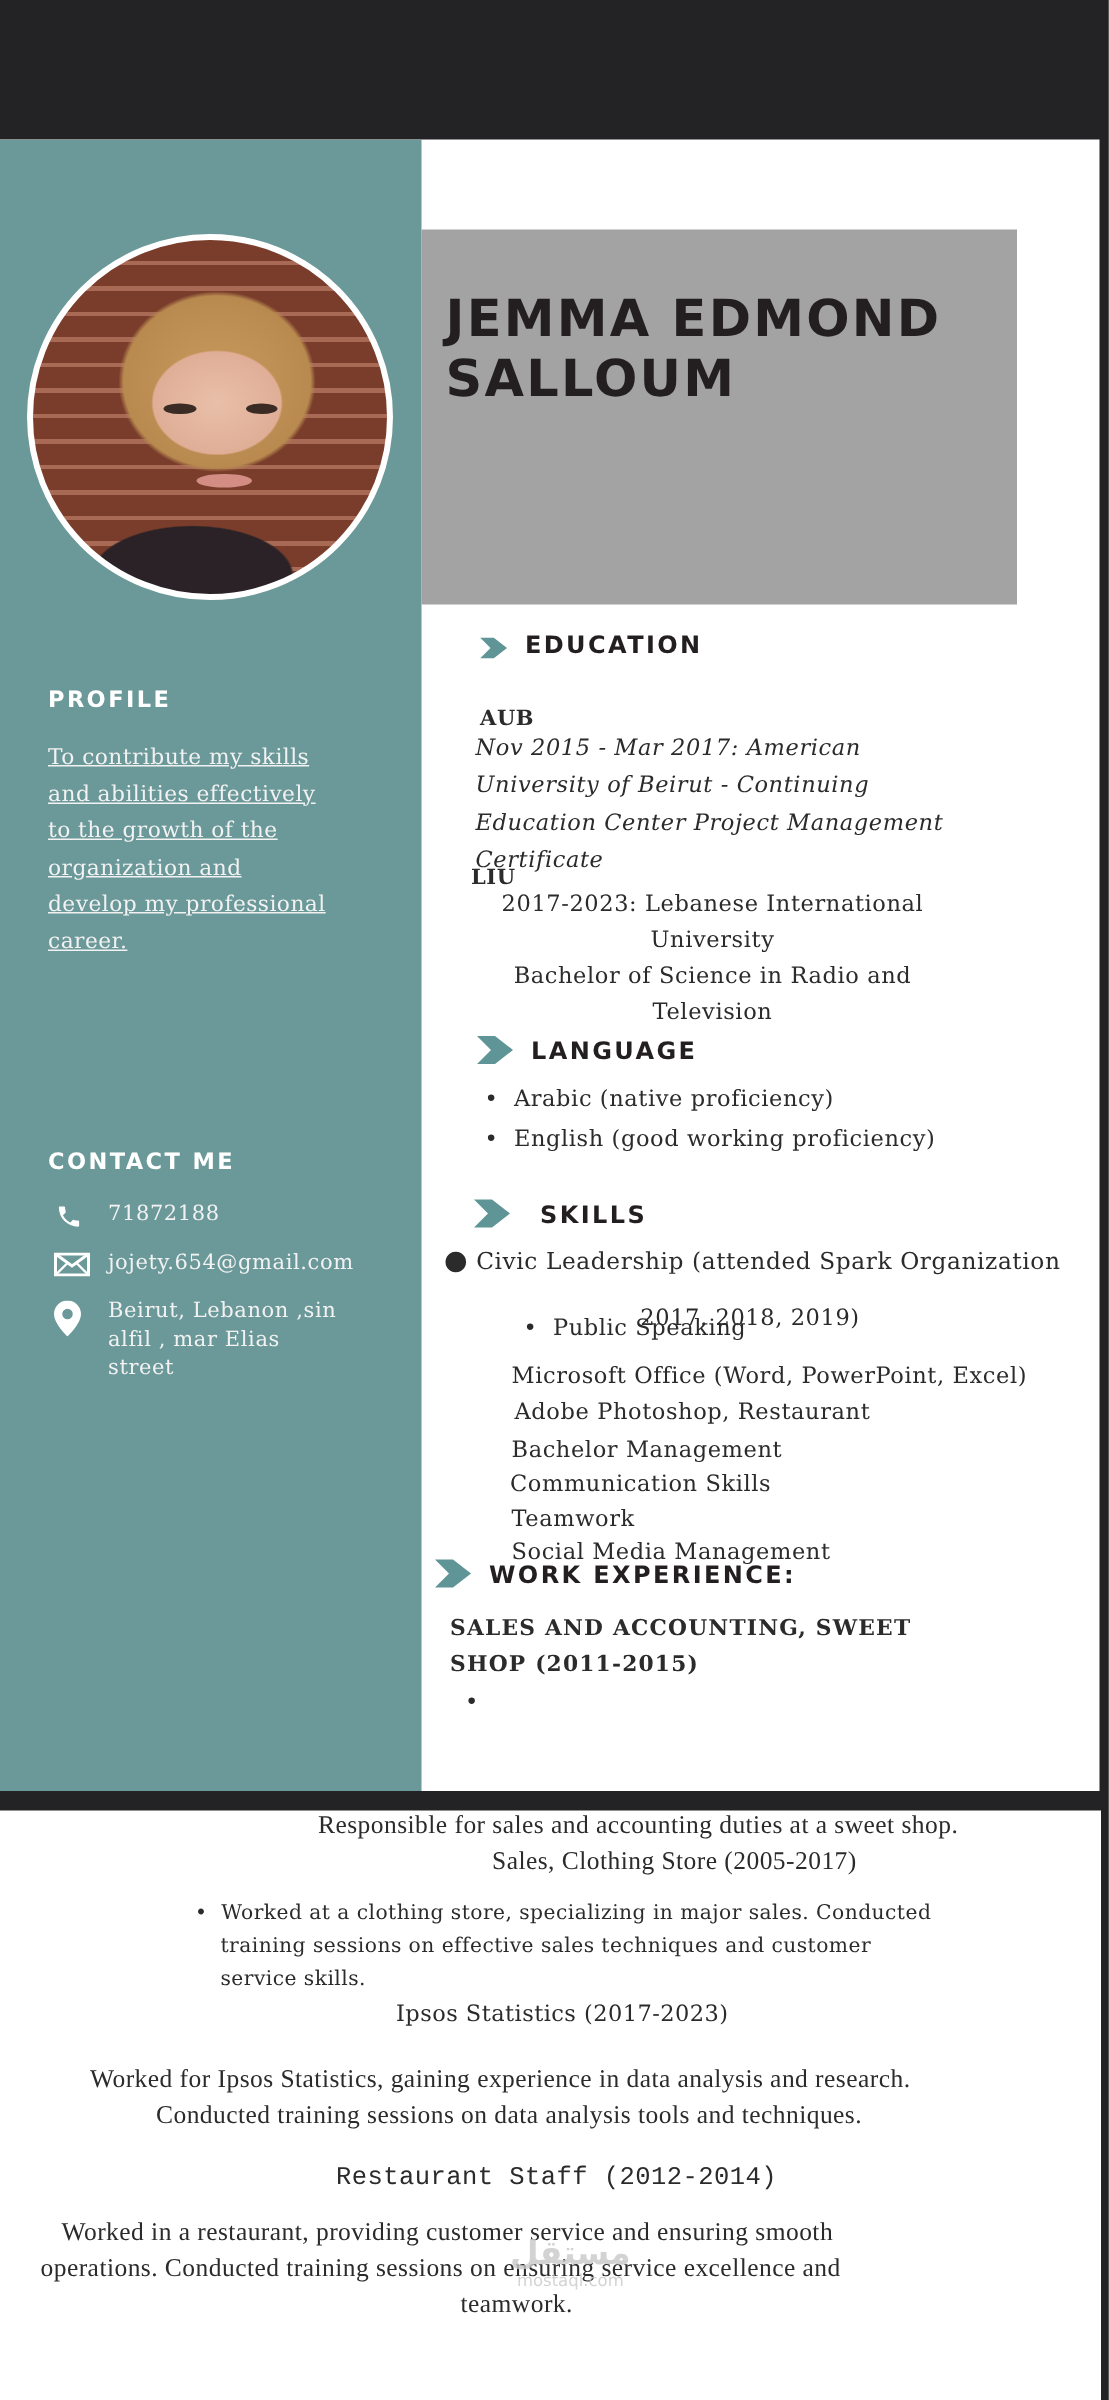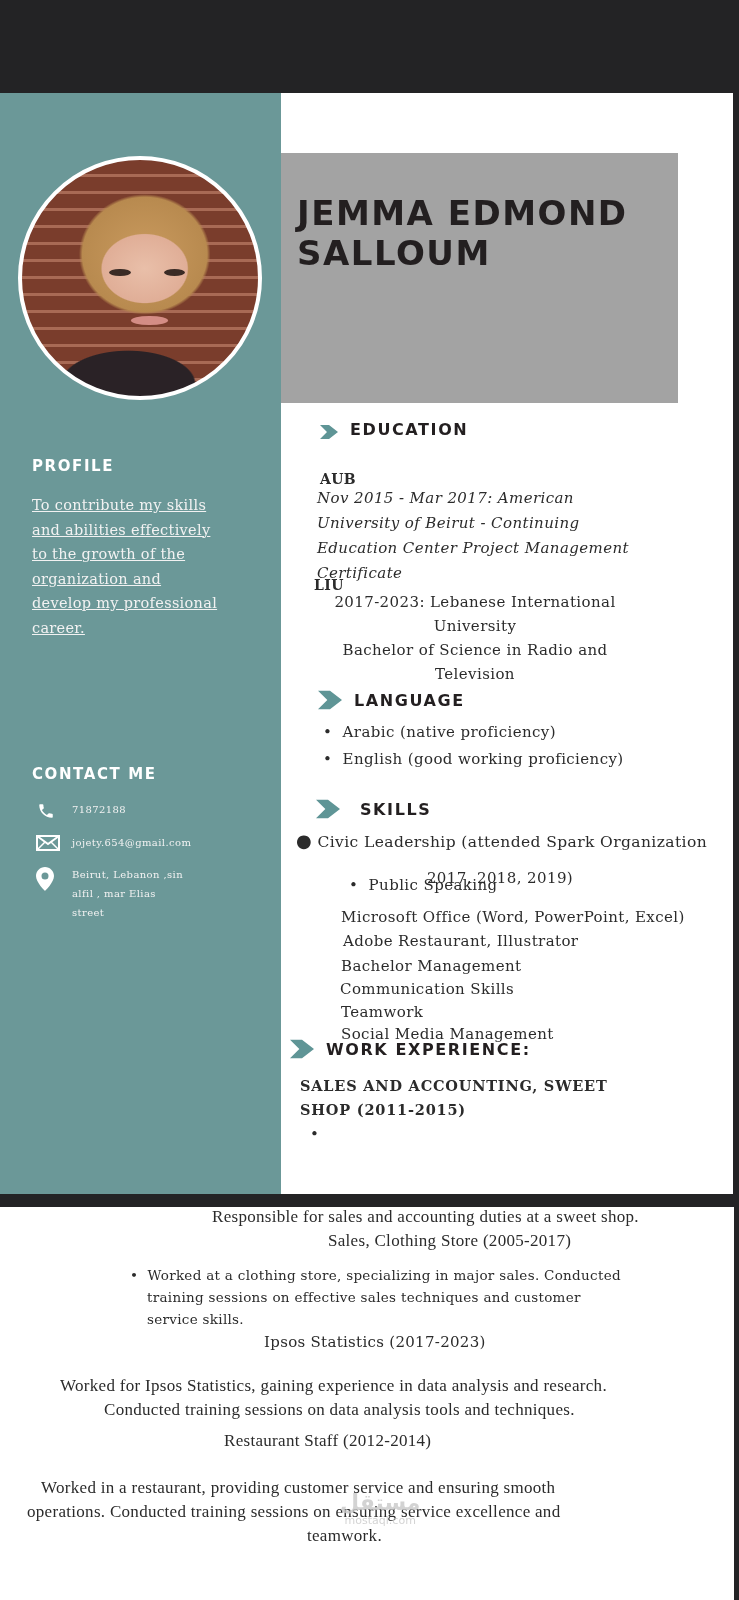--- a/index.html
+++ b/index.html
@@ -15,21 +15,21 @@
       radial-gradient(ellipse 40% 20% at 45% 95%, #2a2226 0%, #2a2226 70%, transparent 72%),
       repeating-linear-gradient(180deg, #7a3d2c 0px, #7a3d2c 14px, #a86a55 14px, #a86a55 17px);
   }
   .photo .lips { position: absolute; left: 46%; top: 66%; width: 16%; height: 4%; background: #d48d85; border-radius: 50%; }
   .photo .eye { position: absolute; top: 46%; width: 9%; height: 3%; background: #3a2b25; border-radius: 50%; }
   .photo .eye.l { left: 37%; } .photo .eye.r { left: 60%; }
 
   .side-heading { position: absolute; left: 32px; color: #ffffff; font-family: "DejaVu Sans", sans-serif; font-weight: bold; font-size: 15px; letter-spacing: 1.6px; }
   .profile-text { position: absolute; left: 32px; top: 400px; width: 215px; color: #f2f2f2; font-size: 14.5px; line-height: 24.5px; letter-spacing: 0.3px; text-decoration: underline; }
 
-  .contact-row { position: absolute; left: 36px; display: flex; align-items: flex-start; color: #f2f2f2; font-size: 10px; line-height: 19px; letter-spacing: 0.4px; }
+  .contact-row { position: absolute; left: 36px; display: flex; align-items: flex-start; color: #f2f2f2; font-size: 14px; line-height: 19px; letter-spacing: 0.4px; }
   .contact-row .ico { width: 36px; flex: 0 0 36px; display: flex; justify-content: flex-start; padding-top: 2px; }
   .contact-row .txt { width: 170px; }
 
   .namebox { position: absolute; left: 281px; top: 60px; width: 397px; height: 250px; background: #a3a3a3; }
   .name { position: absolute; left: 16px; top: 40px; font-family: "DejaVu Sans", sans-serif; font-weight: bold; font-size: 34px; line-height: 40px; color: #231f20; letter-spacing: 1.5px; }
 
   .sec-head { position: absolute; display: flex; align-items: flex-end; font-family: "DejaVu Sans", sans-serif; font-weight: bold; color: #231f20; font-size: 16px; letter-spacing: 1.6px; }
   .chev { display: inline-block; }
 
   .t { position: absolute; color: #2b2b2b; font-size: 15px; letter-spacing: 0.4px; white-space: nowrap; }
@@ -138,21 +138,21 @@
   <div class="sec-head" style="left:316px; top:706px;">
     <svg class="chev" width="24" height="20" viewBox="0 0 18 14" style="margin-right:20px;">
         <path d="M0 0 H9 L18 7 L9 14 H0 L7 7 Z" fill="#5f9596"></path>
       </svg>
     <span>SKILLS</span>
   </div>
   <div class="t" style="left:296px; top:737px; font-size:15.5px;"><span style="font-size:18px;">●</span> <span>Civic Leadership (attended Spark Organization</span></div>
   <div class="t center" style="left:300px; width:400px; top:776px;">2017, 2018, 2019)</div>
   <div class="t" style="left:349px; top:783px;">•&nbsp;&nbsp;<span>Public Speaking</span></div>
   <div class="t" style="left:341px; top:815px;">Microsoft Office (Word, PowerPoint, Excel)</div>
-  <div class="t" style="left:343px; top:839px;">Adobe Restaurant, Illustrator</div>
+  <div class="t" style="left:343px; top:839px;">Adobe Photoshop, Restaurant</div>
   <div class="t" style="left:341px; top:864px;">Bachelor Management</div>
   <div class="t" style="left:340px; top:887px;">Communication Skills</div>
   <div class="t" style="left:341px; top:910px;">Teamwork</div>
   <div class="t" style="left:341px; top:932px;">Social Media Management</div>
 
   <div class="sec-head" style="left:290px; top:946px;">
     <svg class="chev" width="24" height="20" viewBox="0 0 18 14" style="margin-right:12px;">
         <path d="M0 0 H9 L18 7 L9 14 H0 L7 7 Z" fill="#5f9596"></path>
       </svg>
     <span>WORK EXPERIENCE:</span>
@@ -168,21 +168,21 @@
 
   <div class="p2" style="left:130px; top:60px; font-family:'DejaVu Serif', serif; font-size:13.5px;">•&nbsp;&nbsp;<span>Worked at a clothing store, specializing in major sales. Conducted</span></div>
   <div class="p2" style="left:147px; top:82px; font-family:'DejaVu Serif', serif; font-size:13.5px;">training sessions on effective sales techniques and customer</div>
   <div class="p2" style="left:147px; top:104px; font-family:'DejaVu Serif', serif; font-size:13.5px;">service skills.</div>
 
   <div class="p2" style="left:264px; top:126px; font-family:'DejaVu Serif', serif; font-size:15px;">Ipsos Statistics (2017-2023)</div>
 
   <div class="p2" style="left:60px; top:169px;">Worked for Ipsos Statistics, gaining experience in data analysis and research.</div>
   <div class="p2" style="left:104px; top:193px;">Conducted training sessions on data analysis tools and techniques.</div>
 
-  <div class="p2" style="left:224px; top:224px;">Restaurant Staff (2012-2014)</div>
+  <div class="p2" style="left:224px; top:236px;font-family:Liberation Mono, monospace;">Restaurant Staff (2012-2014)</div>
 
   <div class="p2" style="left:41px; top:271px;">Worked in a restaurant, providing customer service and ensuring smooth</div>
   <div class="p2" style="left:27px; top:295px;">operations. Conducted training sessions on ensuring service excellence and</div>
   <div class="p2" style="left:307px; top:319px;">teamwork.</div>
 
   <div class="watermark" style="left:340px; top:285px;">
     <span class="ar">مستقل</span>
     <span>mostaql.com</span>
   </div>
 </div>

